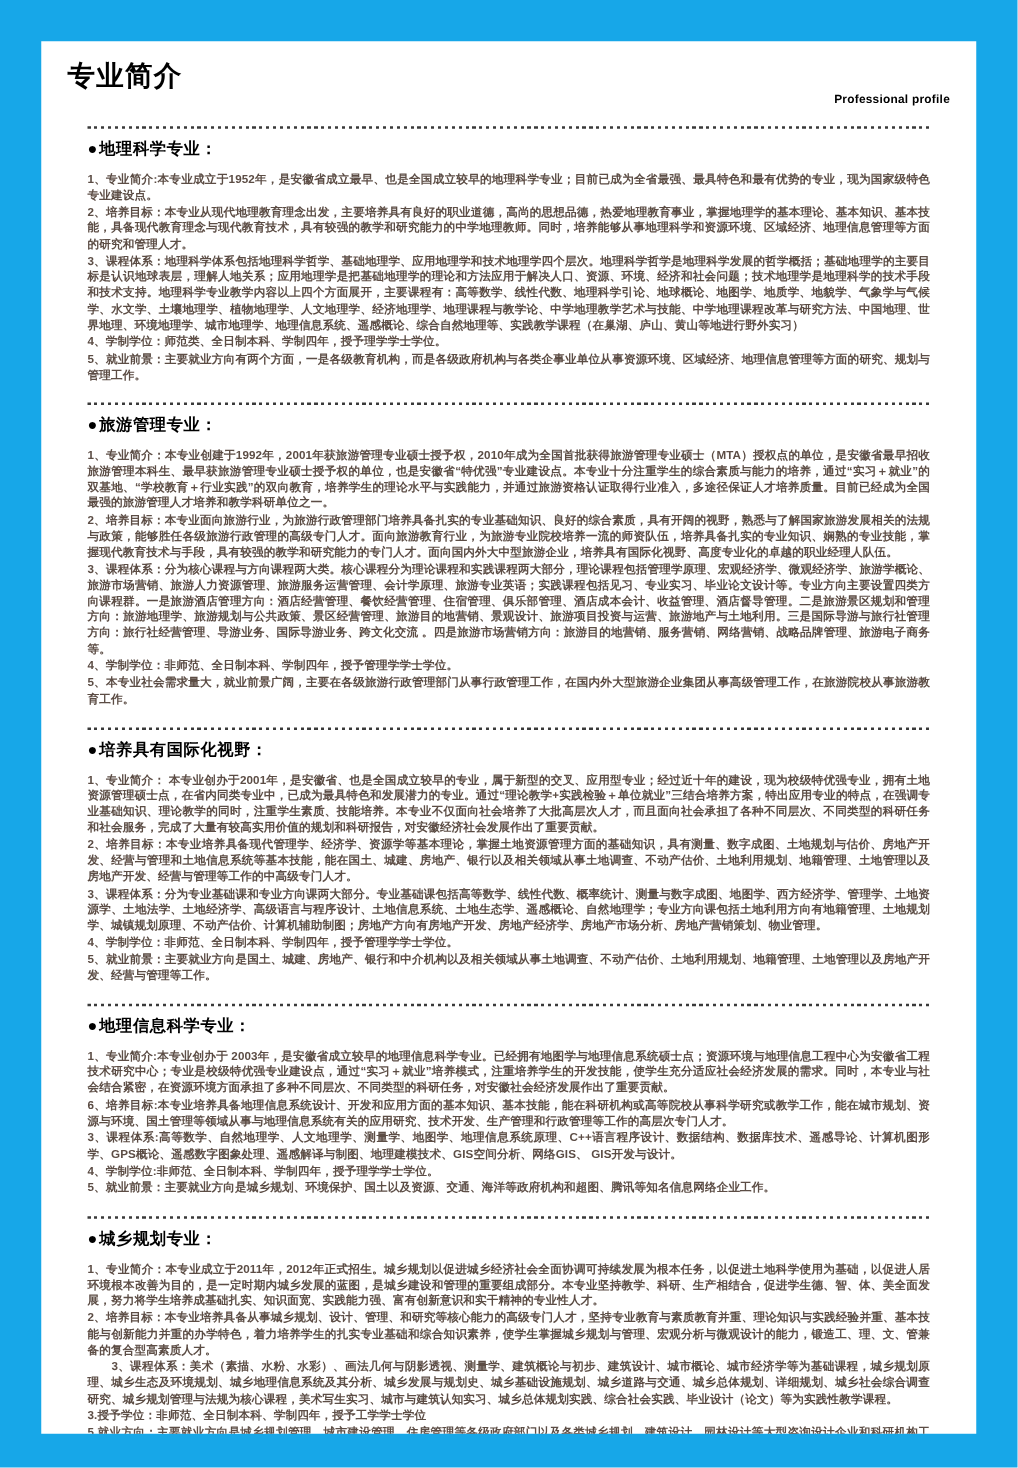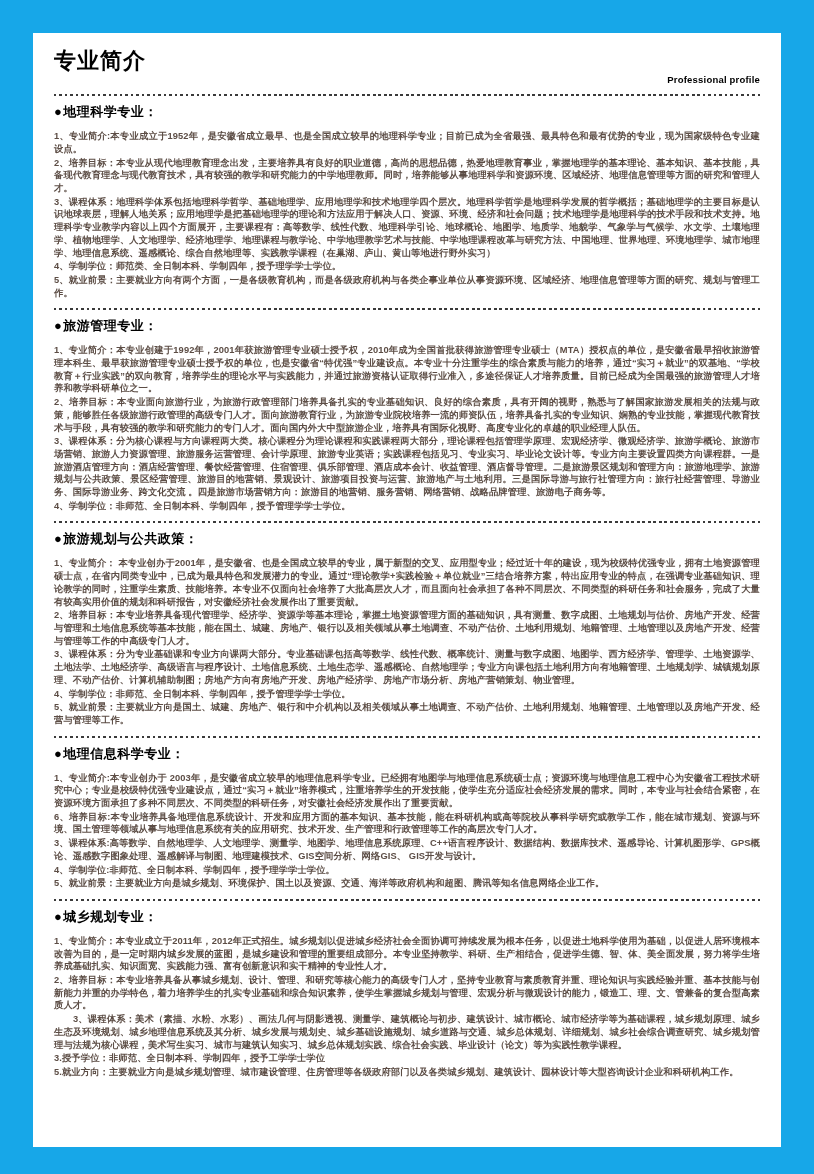--- a/index.html
+++ b/index.html
@@ -53,21 +53,21 @@
   .section-heading .bullet { margin-right: 1px; }
   .para {
     font-size: 9.3px;
     line-height: 12.7px;
     color: #5c4d45;
     margin: 0 0 1px 0;
     text-align: justify;
     font-weight: bold;
     letter-spacing: 0.1px;
   }
-  .section { margin: 0; }
+  .section { margin: 16px; }
 </style>
 </head>
 <body>
 
 <div class="card">
   <h1 class="page-title">专业简介</h1>
   <div class="page-subtitle">Professional profile</div>
   <div>
   <section class="section">
     <div class="divider"></div>
@@ -82,26 +82,27 @@
   </section>
 
   <section class="section">
     <div class="divider"></div>
     <h2 class="section-heading"><span class="bullet">●</span><span>旅游管理专业：</span></h2>
     <div>
           <p class="para">1、专业简介：本专业创建于1992年，2001年获旅游管理专业硕士授予权，2010年成为全国首批获得旅游管理专业硕士（MTA）授权点的单位，是安徽省最早招收旅游管理本科生、最早获旅游管理专业硕士授予权的单位，也是安徽省“特优强”专业建设点。本专业十分注重学生的综合素质与能力的培养，通过“实习＋就业”的双基地、“学校教育＋行业实践”的双向教育，培养学生的理论水平与实践能力，并通过旅游资格认证取得行业准入，多途径保证人才培养质量。目前已经成为全国最强的旅游管理人才培养和教学科研单位之一。</p>
           <p class="para">2、培养目标：本专业面向旅游行业，为旅游行政管理部门培养具备扎实的专业基础知识、良好的综合素质，具有开阔的视野，熟悉与了解国家旅游发展相关的法规与政策，能够胜任各级旅游行政管理的高级专门人才。面向旅游教育行业，为旅游专业院校培养一流的师资队伍，培养具备扎实的专业知识、娴熟的专业技能，掌握现代教育技术与手段，具有较强的教学和研究能力的专门人才。面向国内外大中型旅游企业，培养具有国际化视野、高度专业化的卓越的职业经理人队伍。</p>
           <p class="para">3、课程体系：分为核心课程与方向课程两大类。核心课程分为理论课程和实践课程两大部分，理论课程包括管理学原理、宏观经济学、微观经济学、旅游学概论、旅游市场营销、旅游人力资源管理、旅游服务运营管理、会计学原理、旅游专业英语；实践课程包括见习、专业实习、毕业论文设计等。专业方向主要设置四类方向课程群。一是旅游酒店管理方向：酒店经营管理、餐饮经营管理、住宿管理、俱乐部管理、酒店成本会计、收益管理、酒店督导管理。二是旅游景区规划和管理方向：旅游地理学、旅游规划与公共政策、景区经营管理、旅游目的地营销、景观设计、旅游项目投资与运营、旅游地产与土地利用。三是国际导游与旅行社管理方向：旅行社经营管理、导游业务、国际导游业务、跨文化交流 。四是旅游市场营销方向：旅游目的地营销、服务营销、网络营销、战略品牌管理、旅游电子商务等。</p>
           <p class="para">4、学制学位：非师范、全日制本科、学制四年，授予管理学学士学位。</p>
+          <p class="para">5、本专业社会需求量大，就业前景广阔，主要在各级旅游行政管理部门从事行政管理工作，在国内外大型旅游企业集团从事高级管理工作，在旅游院校从事旅游教育工作。</p>
         </div>
   </section>
 
   <section class="section">
     <div class="divider"></div>
-    <h2 class="section-heading"><span class="bullet">●</span><span>旅游规划与公共政策：</span></h2>
+    <h2 class="section-heading"><span class="bullet">●</span><span>培养具有国际化视野：</span></h2>
     <div>
           <p class="para">1、专业简介： 本专业创办于2001年，是安徽省、也是全国成立较早的专业，属于新型的交叉、应用型专业；经过近十年的建设，现为校级特优强专业，拥有土地资源管理硕士点，在省内同类专业中，已成为最具特色和发展潜力的专业。通过“理论教学+实践检验＋单位就业”三结合培养方案，特出应用专业的特点，在强调专业基础知识、理论教学的同时，注重学生素质、技能培养。本专业不仅面向社会培养了大批高层次人才，而且面向社会承担了各种不同层次、不同类型的科研任务和社会服务，完成了大量有较高实用价值的规划和科研报告，对安徽经济社会发展作出了重要贡献。</p>
           <p class="para">2、培养目标：本专业培养具备现代管理学、经济学、资源学等基本理论，掌握土地资源管理方面的基础知识，具有测量、数字成图、土地规划与估价、房地产开发、经营与管理和土地信息系统等基本技能，能在国土、城建、房地产、银行以及相关领域从事土地调查、不动产估价、土地利用规划、地籍管理、土地管理以及房地产开发、经营与管理等工作的中高级专门人才。</p>
           <p class="para">3、课程体系：分为专业基础课和专业方向课两大部分。专业基础课包括高等数学、线性代数、概率统计、测量与数字成图、地图学、西方经济学、管理学、土地资源学、土地法学、土地经济学、高级语言与程序设计、土地信息系统、土地生态学、遥感概论、自然地理学；专业方向课包括土地利用方向有地籍管理、土地规划学、城镇规划原理、不动产估价、计算机辅助制图；房地产方向有房地产开发、房地产经济学、房地产市场分析、房地产营销策划、物业管理。</p>
           <p class="para">4、学制学位：非师范、全日制本科、学制四年，授予管理学学士学位。</p>
           <p class="para">5、就业前景：主要就业方向是国土、城建、房地产、银行和中介机构以及相关领域从事土地调查、不动产估价、土地利用规划、地籍管理、土地管理以及房地产开发、经营与管理等工作。</p>
         </div>
   </section>
 
   <section class="section">

